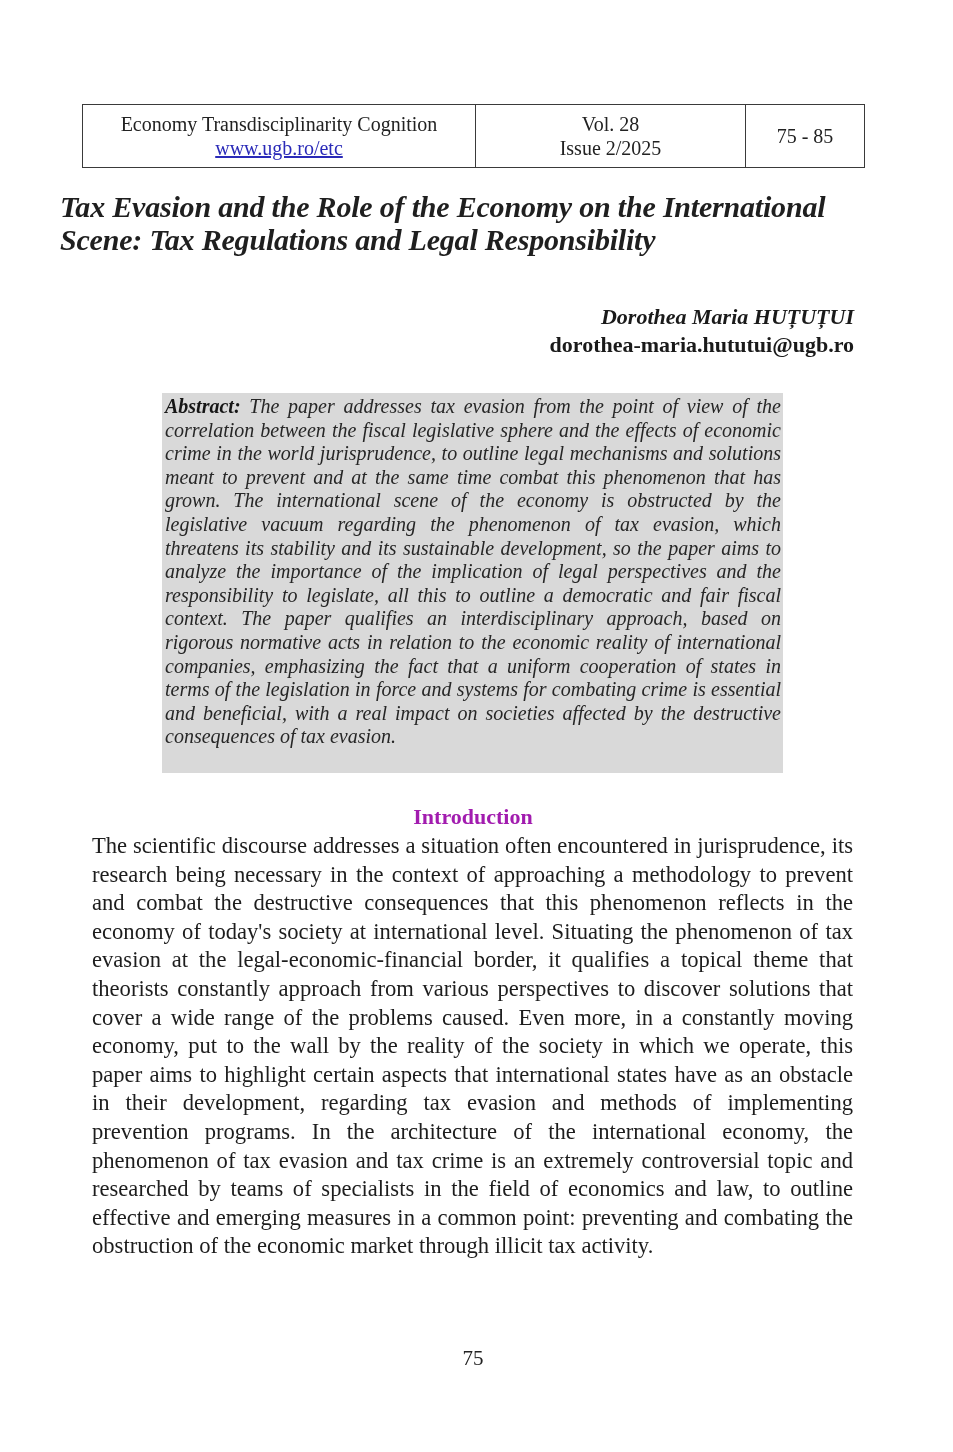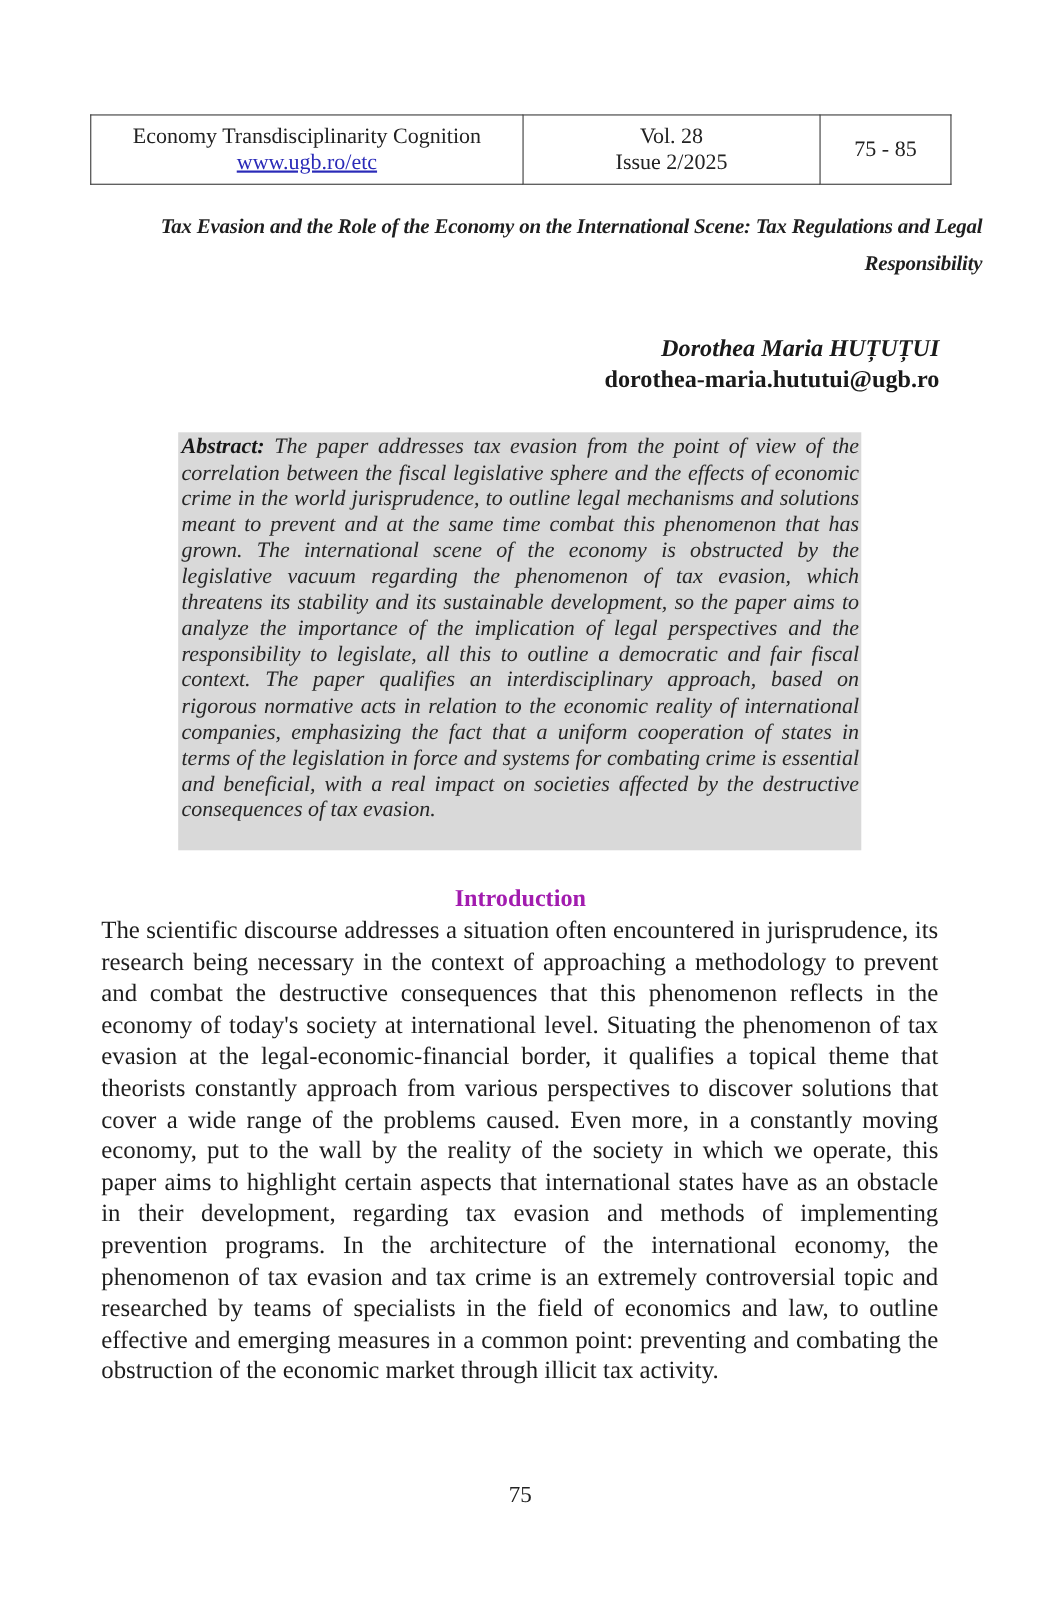--- a/index.html
+++ b/index.html
@@ -35,24 +35,24 @@
     }
     .header-table a {
       color: #2a2ab8;
       text-decoration: underline;
     }
     .title {
       position: absolute;
       left: 60px;
       top: 190px;
       width: 833px;
-      text-align: right;
+      text-align: left;
       font-weight: bold;
       font-style: italic;
-      font-size: 19px;
+      font-size: 30px;
       line-height: 33px;
       color: #1f1f1f;
       letter-spacing: -0.2px;
     }
     .author-block {
       position: absolute;
       right: 99px;
       top: 287px;
       text-align: right;
       font-weight: bold;

